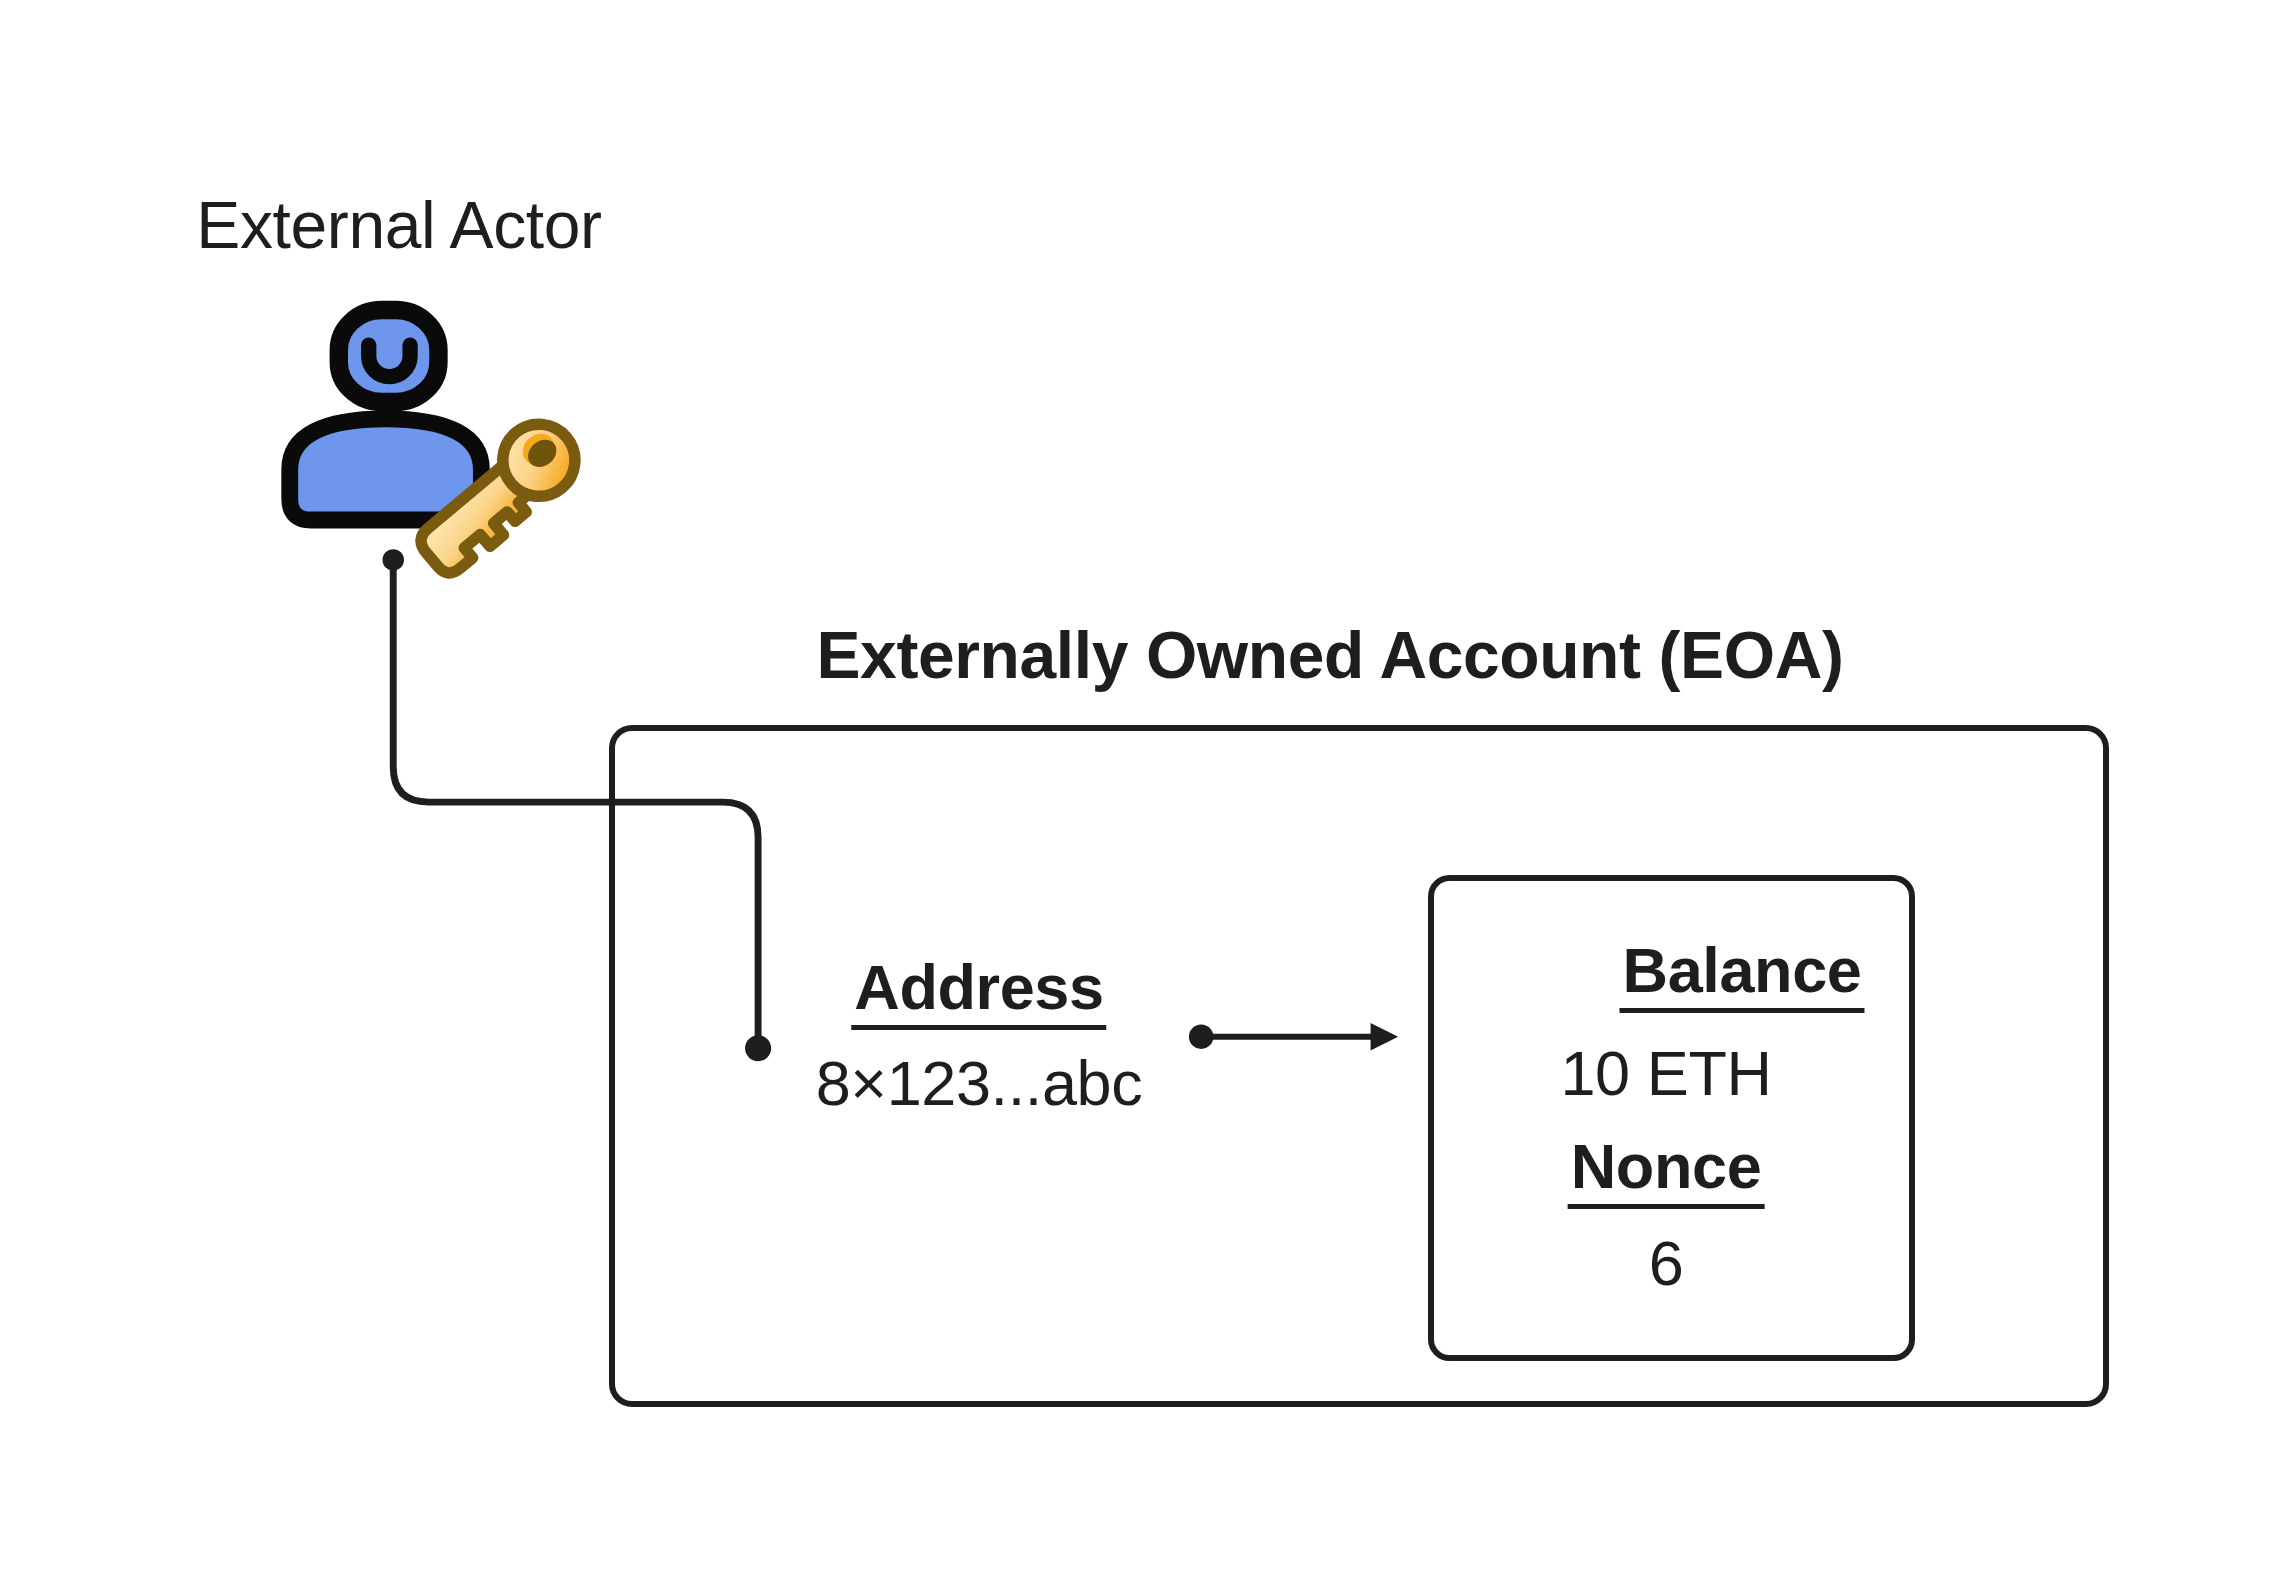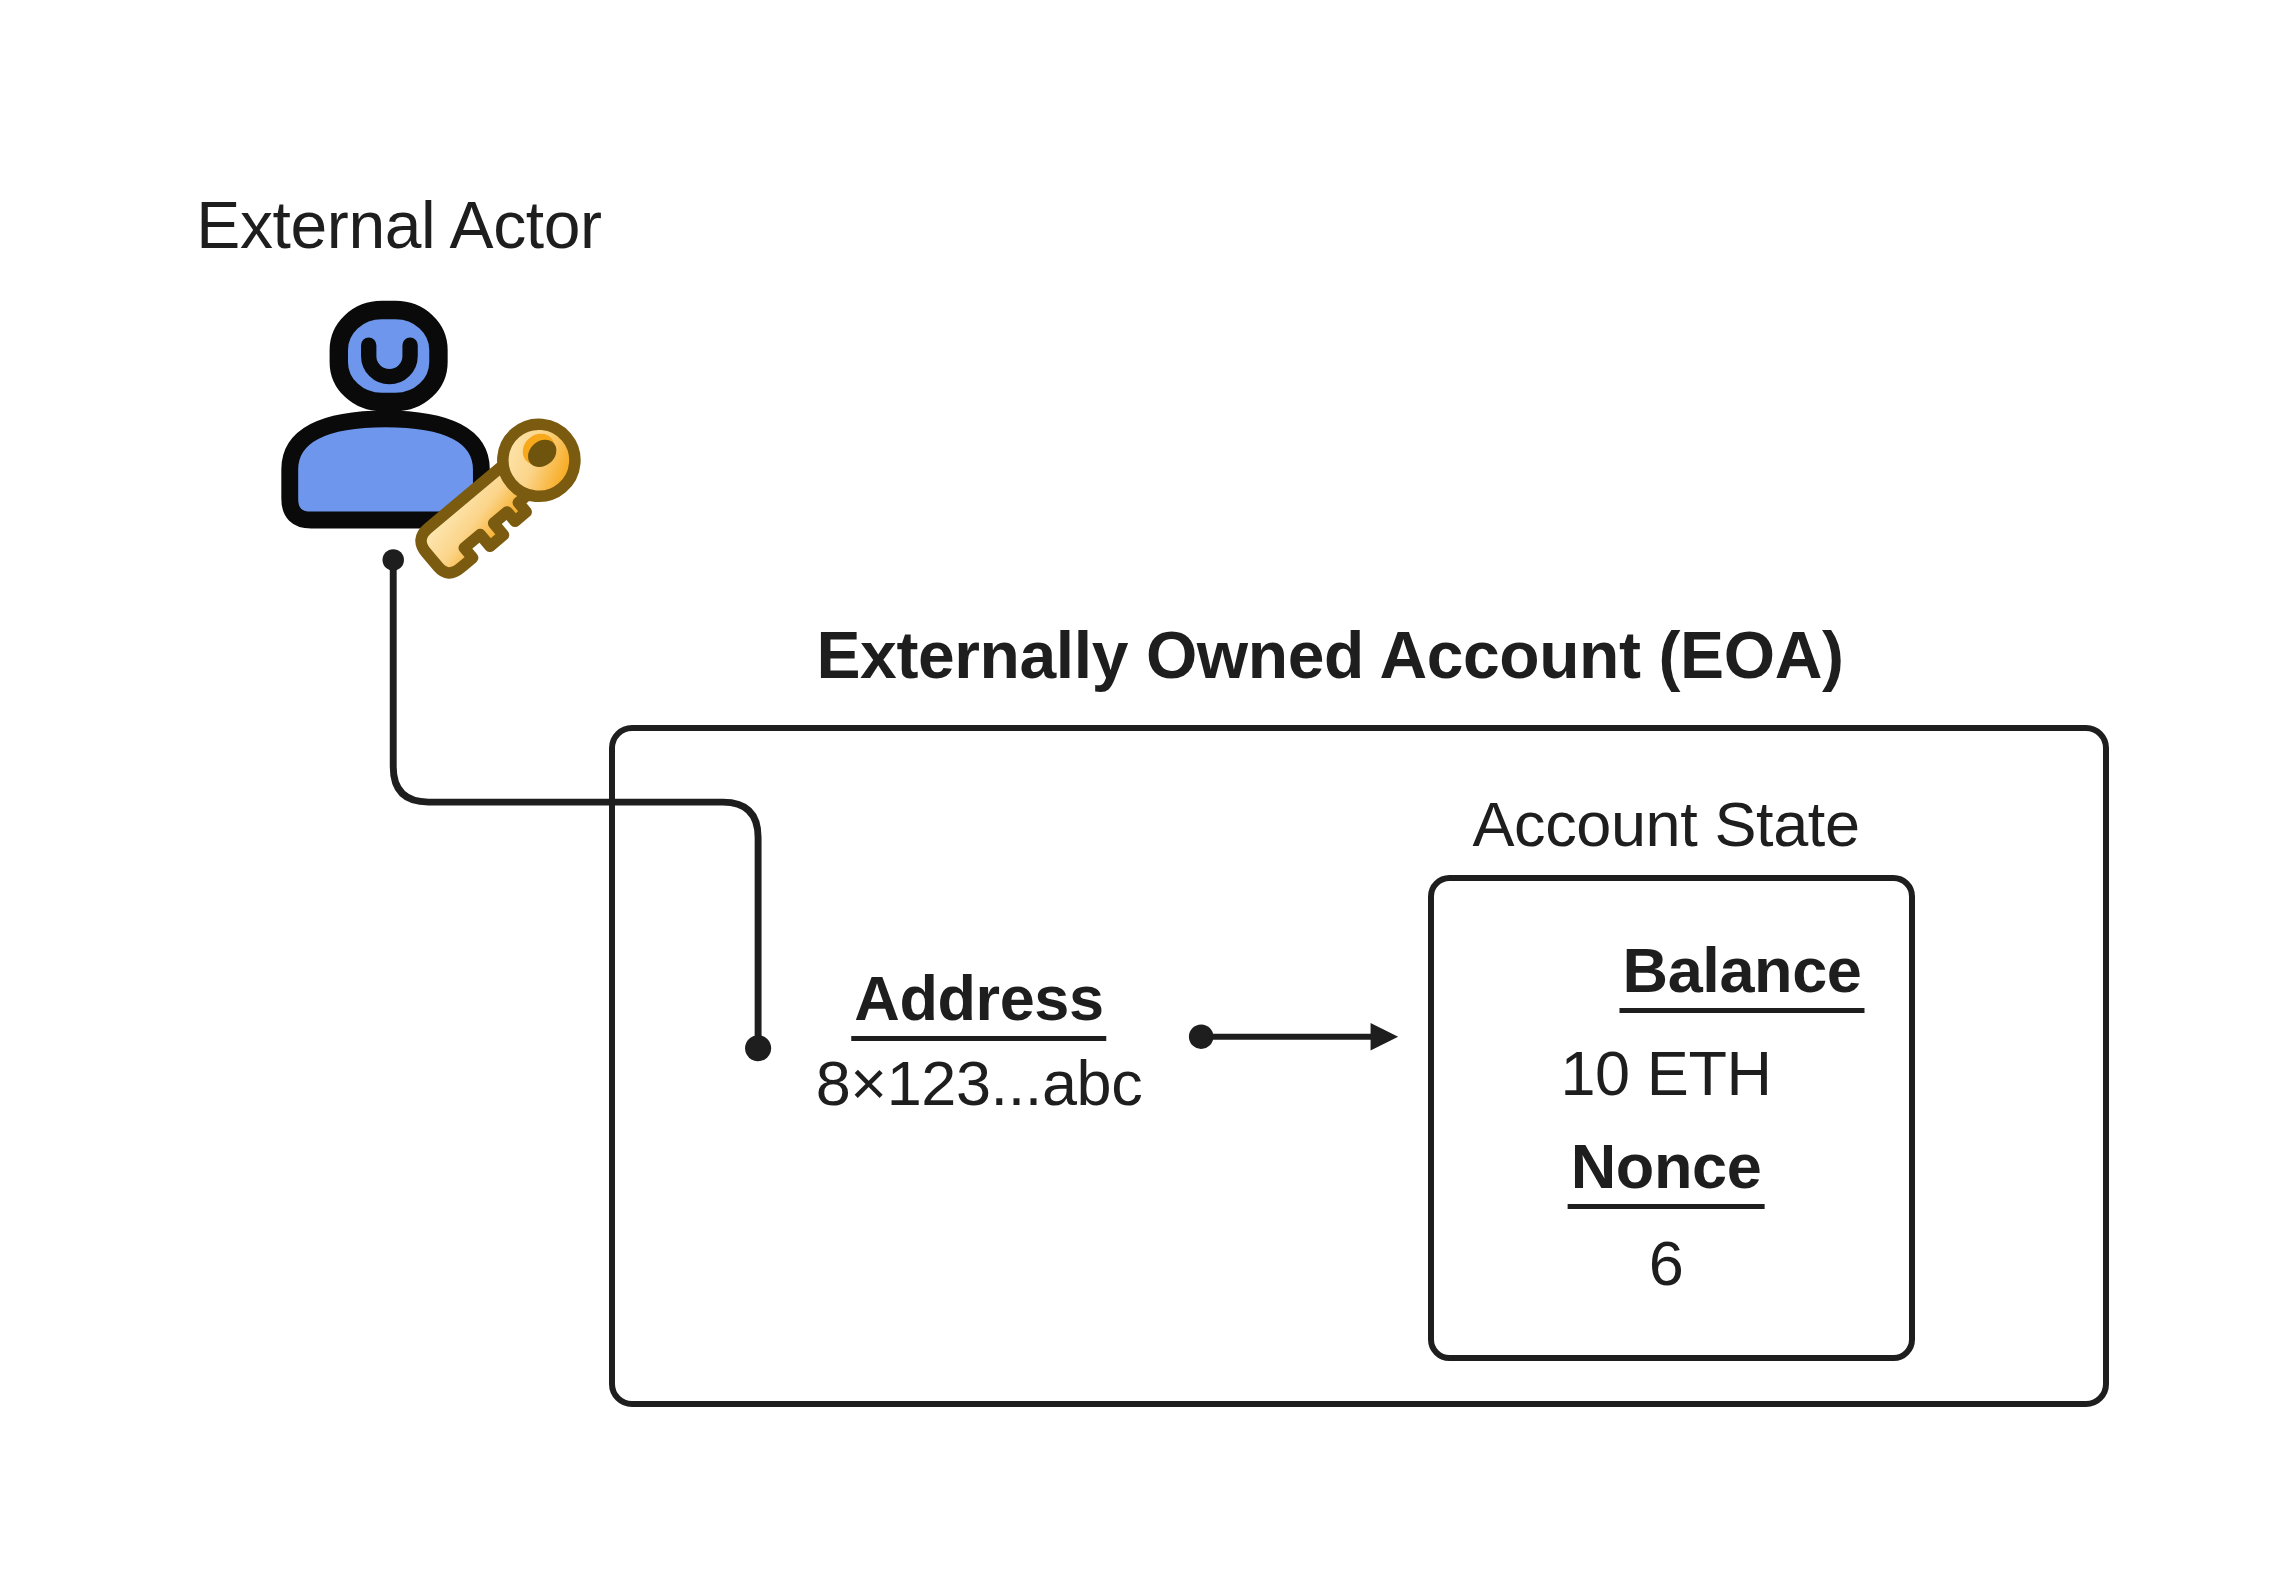--- a/index.html
+++ b/index.html
@@ -84,23 +84,22 @@
       <circle cx="0" cy="0" r="47" fill="url(#kgrad)" stroke="var(--key-outline)" stroke-width="15"></circle>
       <ellipse cx="9" cy="-11" rx="22" ry="19" fill="#F7A81B"></ellipse>
       <ellipse cx="9" cy="-4" rx="20" ry="16" fill="#6F540E"></ellipse>
     </g>
   </svg>
 
   <div class="t big bold" style="left:1330px;top:621px;">Externally Owned Account (EOA)</div>
 
   <div class="t big" style="left:399px;top:191px;">External Actor</div>
 
-  <div class="t" style="left:1666px;top:791px;">Account State</div>
 
-  <div class="t bold" style="left:979px;top:954px;margin-top:11px;">
+  <div class="t bold" style="left:979px;top:954px;">
     <span class="u">Address</span>
   </div>
   <div class="t" style="left:979px;top:1050px;">8×123...abc</div>
 
   <div class="t bold" style="left:1742px;top:937px;">
     <span class="u">Balance</span>
   </div>
   <div class="t" style="left:1666px;top:1040px;text-align:right;">10 ETH</div>
 
   <div class="t bold" style="left:1666px;top:1133px;text-align:center;">

